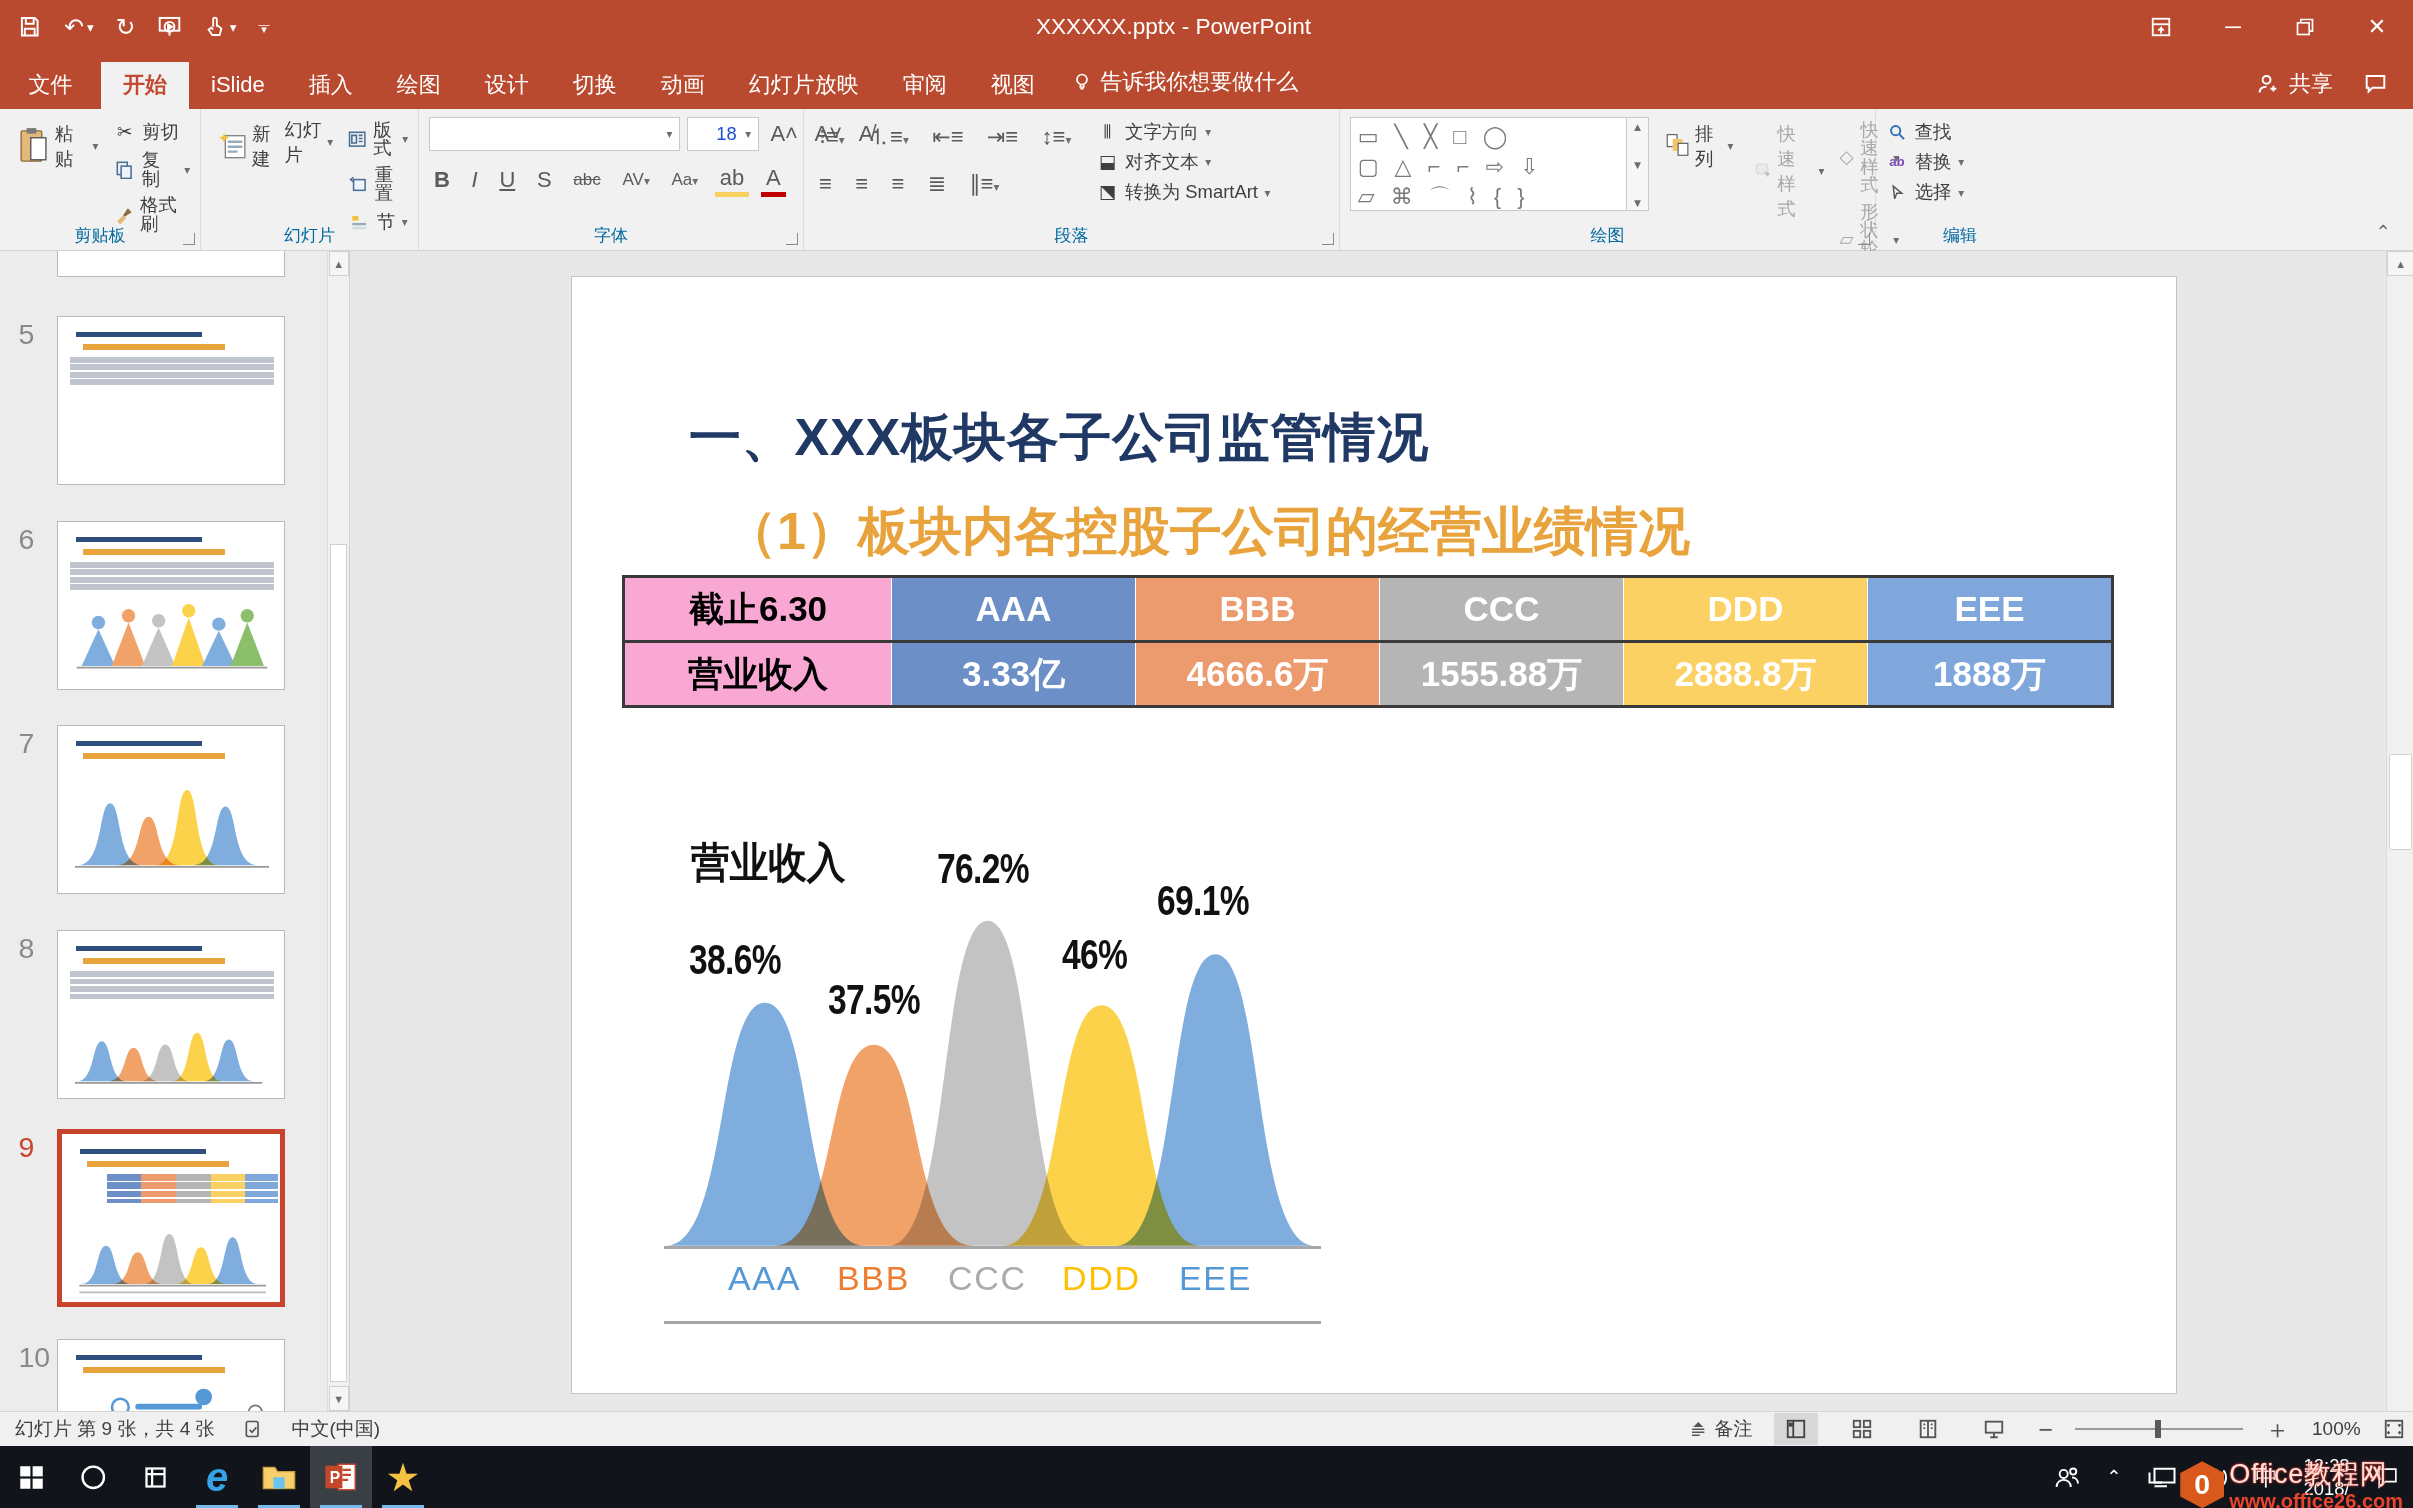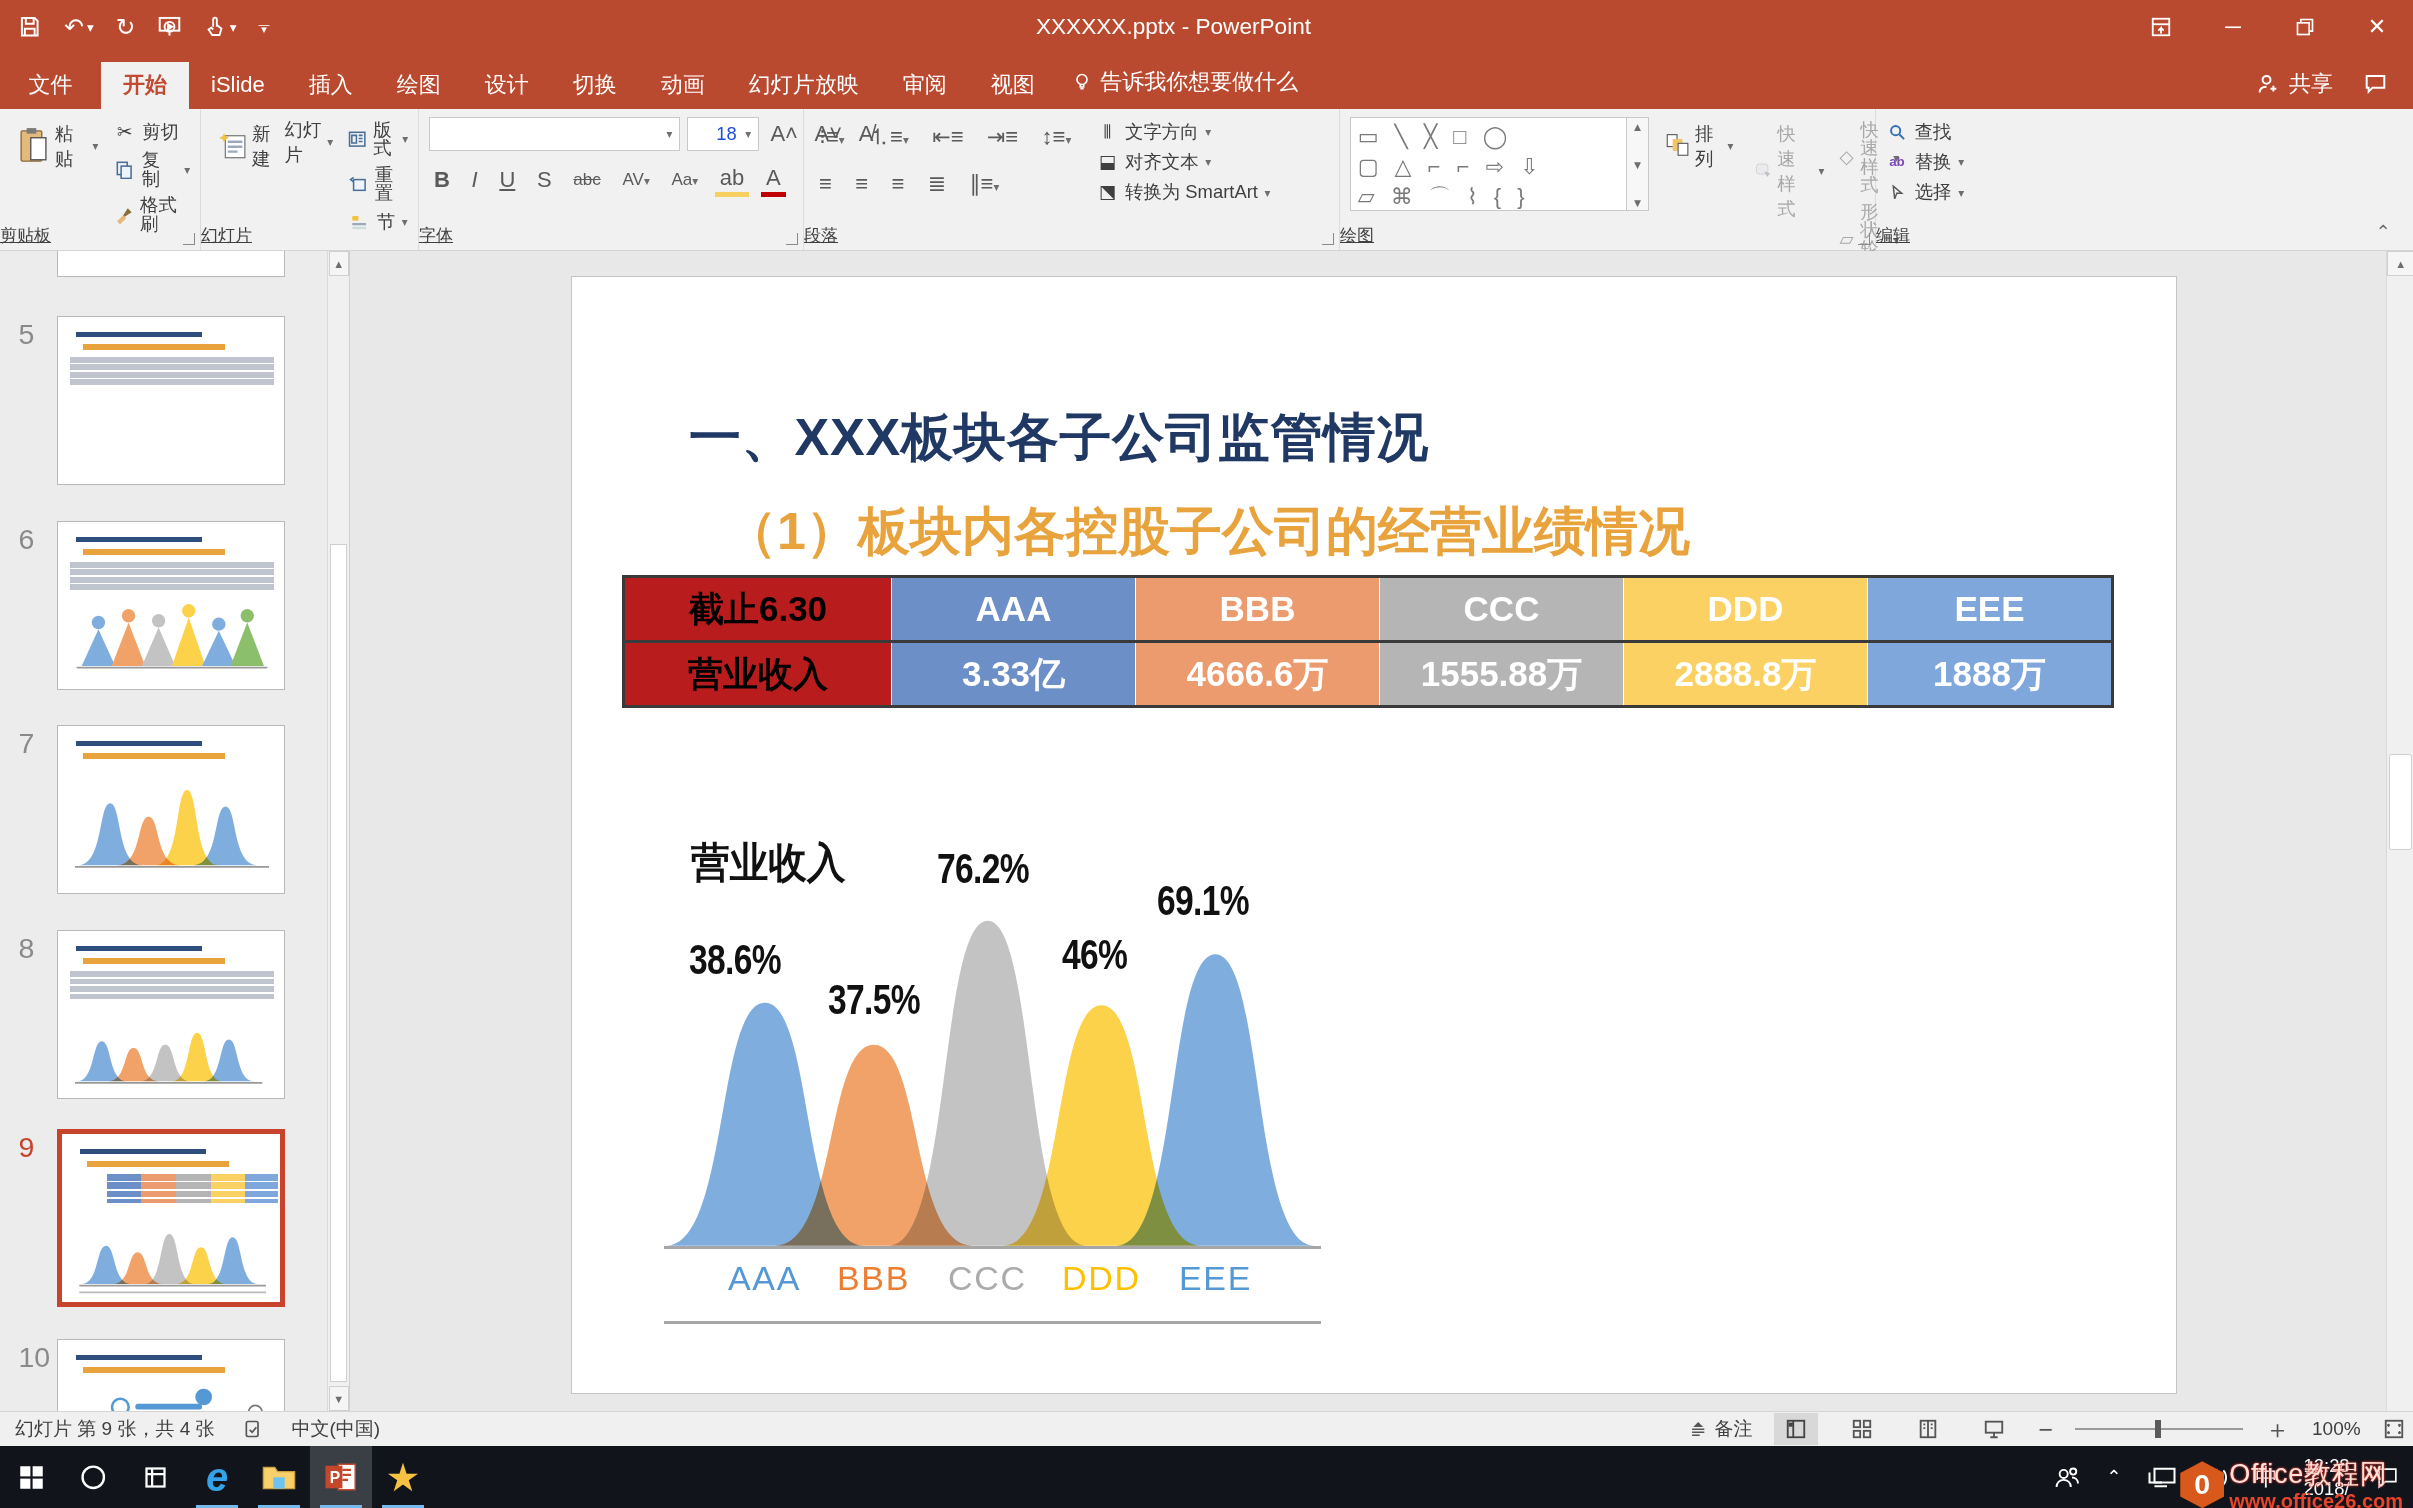--- a/index.html
+++ b/index.html
@@ -21,21 +21,21 @@
   .tab { color:#fff; font-size:22px; padding:11.7px 22px 13.4px 22px; line-height:1; }
   .tab.file { padding:11.7px 28.5px 13.4px 28.5px; }
   .tab.active { background:#F1F1F1; color:#C24A33; font-weight:bold; }
   .tellme { display:flex; align-items:center; gap:8.4px; color:#fff; font-size:22px; margin-left:15px; padding-bottom:11.7px; }
   .tabrow-right { margin-left:auto; display:flex; align-items:center; gap:30px; padding:0 25px 10px 0; color:#fff; font-size:22px; }
   .tabrow-right .grp { display:flex; align-items:center; gap:8.4px; }
 
   
   #ribbon { position:absolute; left:0; top:109px; width:2413px; height:142px; background:#F1F1F1; border-bottom:1.7px solid #D4D4D4; display:flex; color:#3F3F3F; }
   .rgroup { position:relative; height:100%; border-right:1.7px solid #DCDCDC; padding:8.4px 10px 25px 10px; display:flex; align-items:flex-start; gap:8.4px; }
-  .rgroup .glabel { position:absolute; bottom:3.4px; left:0; right:0; font-size:17px; color:#404040;text-decoration:underline; }
+  .rgroup .glabel { position:absolute; bottom:3.4px; left:0; right:0; text-align:center; font-size:17px; color:#0369a1; }
   .launcher { position:absolute; right:5px; bottom:5px; width:11.7px; height:11.7px; border-right:1.7px solid #8a8a8a; border-bottom:1.7px solid #8a8a8a; }
   .bigbtn { display:flex; align-items:center; justify-content:flex-start; gap:5px; font-size:18.4px; padding:3.4px 6.7px; }
   .smallcol { display:flex; flex-direction:column; justify-content:flex-start; gap:8.4px; padding-top:3.4px; }
   .sbtn { display:flex; align-items:center; gap:6.7px; font-size:18.4px; line-height:1; }
   .caret { font-size:11.7px; color:#6E6E6E; }
   .icon16 { width:22px; height:22px; display:inline-flex; align-items:center; justify-content:center; }
   .fontrow { display:flex; align-items:center; gap:6.7px; }
   .combo { background:#fff; border:1.7px solid #C9C9C9; height:34px; display:flex; align-items:center; justify-content:flex-end; padding:0 6.7px; color:#9a9a9a; font-size:18.4px; gap:8.4px; }
   .font-name { width:251px; }
   .font-size { width:72px; }
@@ -73,21 +73,21 @@
   #main-scroll .scr-btn { width:27px; }
   #main-scroll .thumb-bar { position:absolute; left:2.5px; top:503px; width:22.6px; height:96px; background:#FFFFFF; border:0.8px solid #CFCFCF; border-radius:2.5px; }
 
   
   #slide-title { position:absolute; left:117px; top:126px; font-size:52px; font-weight:900; color:#1F3864; letter-spacing:0.8px; }
   #slide-subtitle { position:absolute; left:153px; top:220px; font-size:52px; font-weight:700; color:#E8A33D; }
   #slide-table { position:absolute; left:50px; top:298px; width:1488px; border-collapse:collapse; table-layout:fixed; }
   #slide-table td { height:65px; text-align:center; vertical-align:middle; font-weight:800; font-size:35px;
     border-top:3.4px solid #3A3A3A; border-bottom:3.4px solid #3A3A3A; border-left:1.7px solid #fff; border-right:1.7px solid #fff; }
   #slide-table { border:3.4px solid #3A3A3A; }
-  #slide-table td.head { color:#000; background:#b91c1c; }
+  #slide-table td.head { color:#000; background:#f9a8d4; }
   .c-aaa { background:#6D8FC8; color:#fff; }
   .c-bbb { background:#EC9B6F; color:#fff; }
   .c-ccc { background:#B5B5B5; color:#fff; }
   .c-ddd { background:#FBD164; color:#fff; }
   .c-eee { background:#7FA7DB; color:#fff; }
 
   #chart-title { position:absolute; left:119px; top:558px; font-size:42px; font-weight:900; color:#111; transform:scaleX(.92); transform-origin:left; }
   .pct { position:absolute; font-size:42px; font-weight:900; color:#111; transform:scaleX(.8); transform-origin:left; letter-spacing:-0.8px; }
   #bells { position:absolute; left:84px; top:617px; width:670px; height:355px; }
   #bells path { mix-blend-mode:multiply; }

